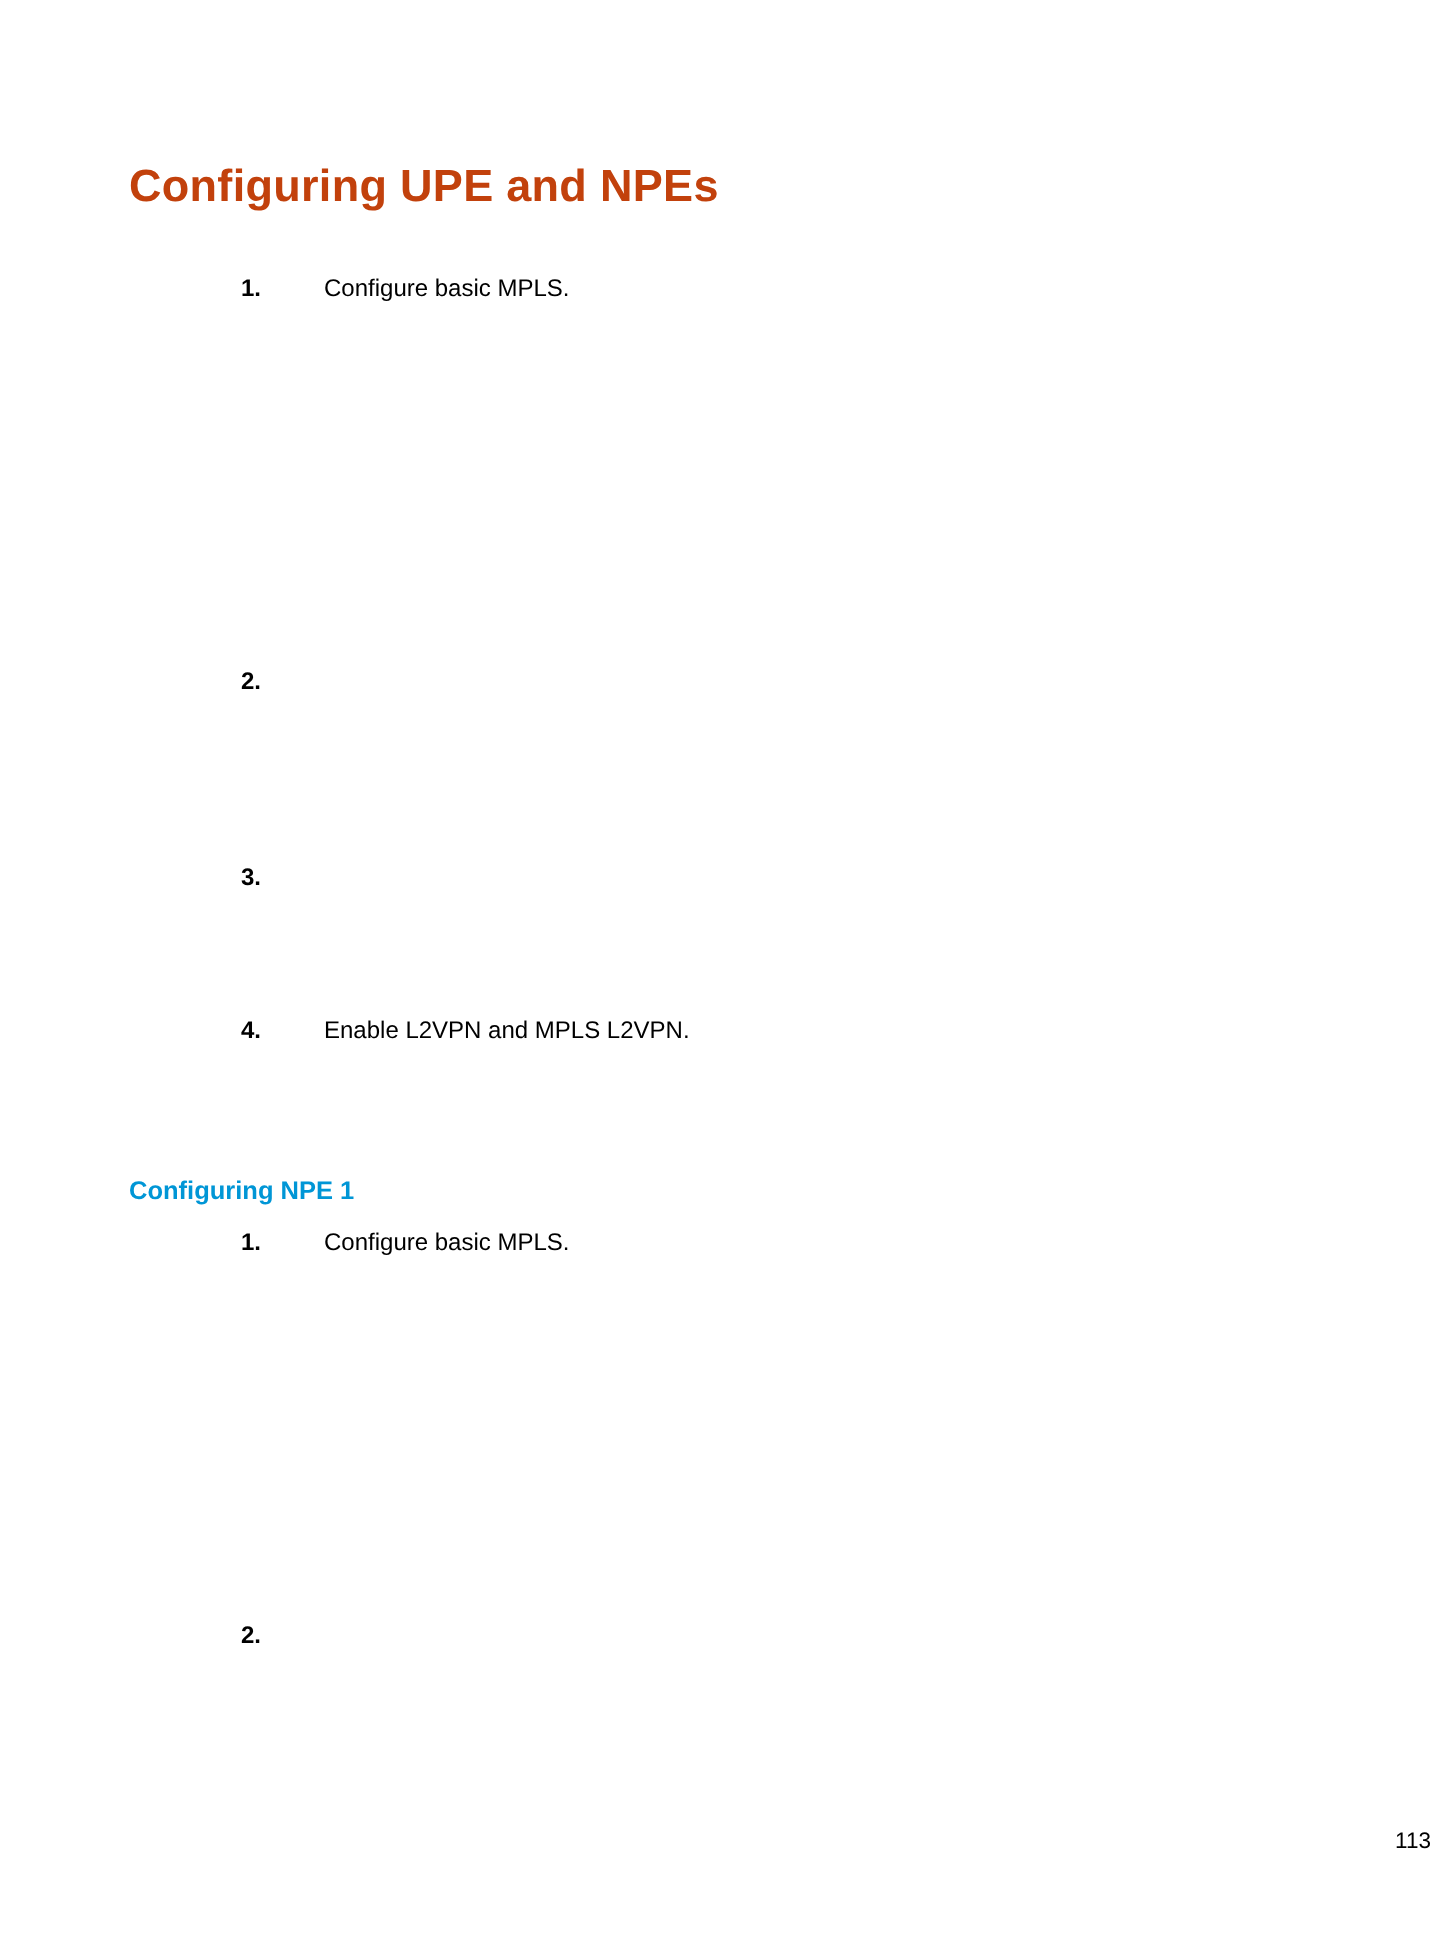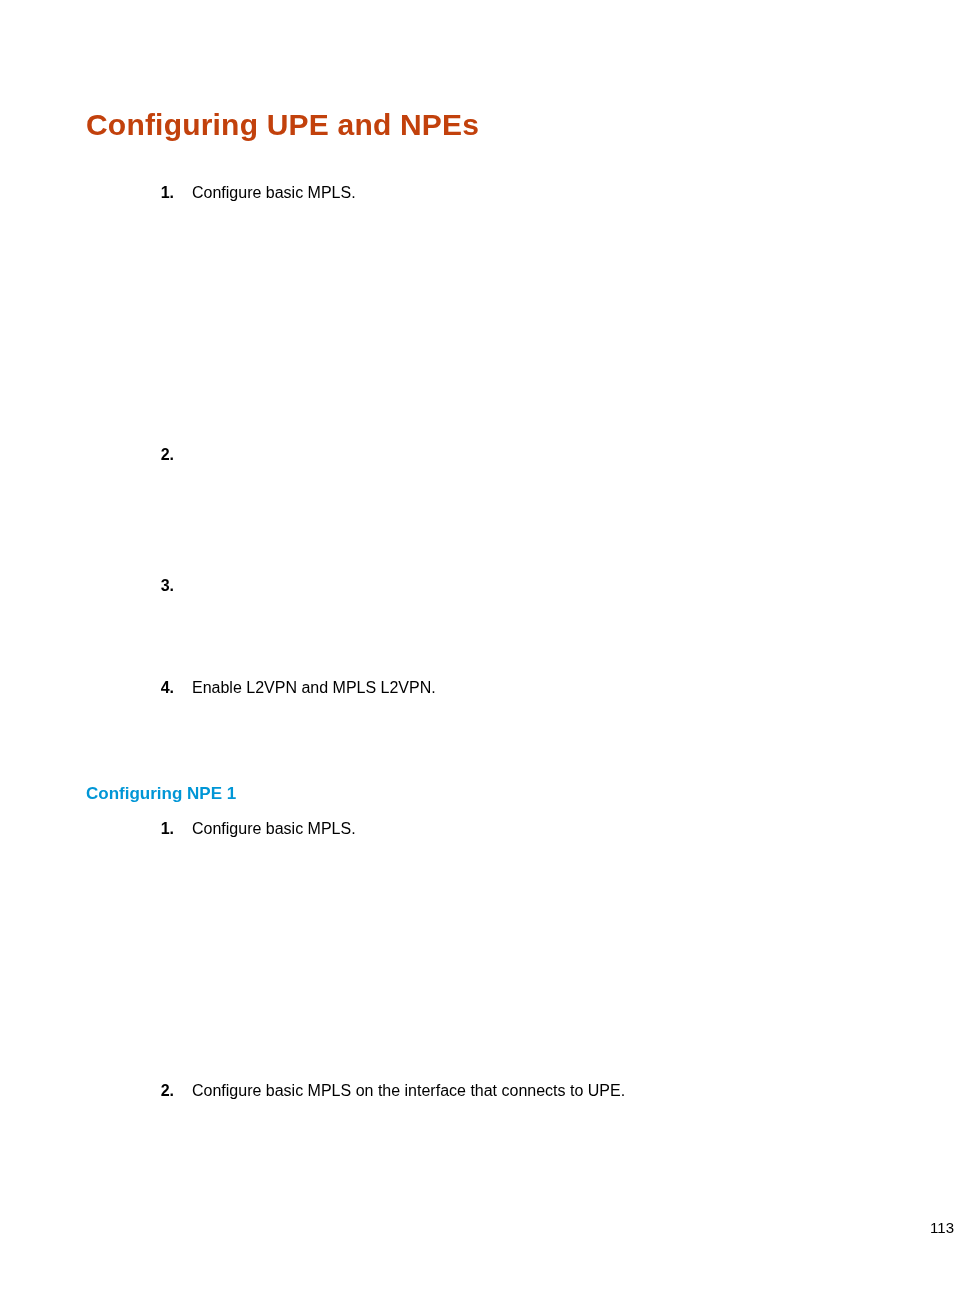--- a/index.html
+++ b/index.html
@@ -44,20 +44,21 @@
   .step-num-col {
     width: 106px;
     min-width: 106px;
     text-align: right;
     font-weight: 700;
     padding-right: 18px;
     box-sizing: border-box;
   }
   .step-text-col {
     flex: 1;
+    margin-left: 24px;
   }
   .gapA { height: 240px; }
   .gapB { height: 110px; }
   .gapC { height: 80px; }
   .gapD { height: 86px; }
   .gapE { height: 20px; }
   .footer {
     position: absolute;
     bottom: 60px;
     width: 100%;
@@ -101,19 +102,18 @@
     <div class="h2">Configuring NPE 1</div>
 
     <div class="step-row">
       <div class="step-num-col">1.</div>
       <div class="step-text-col">Configure basic MPLS.</div>
     </div>
     <div class="gapA"></div>
 
     <div class="step-row">
       <div class="step-num-col">2.</div>
-      <div class="step-text-col">Configure basic MPLS on the interface that connects to UPE.</div>
     </div>
     <div class="gapE"></div>
   </div>
 </div>
 
 <div class="footer">113</div>
 
 </body></html>

